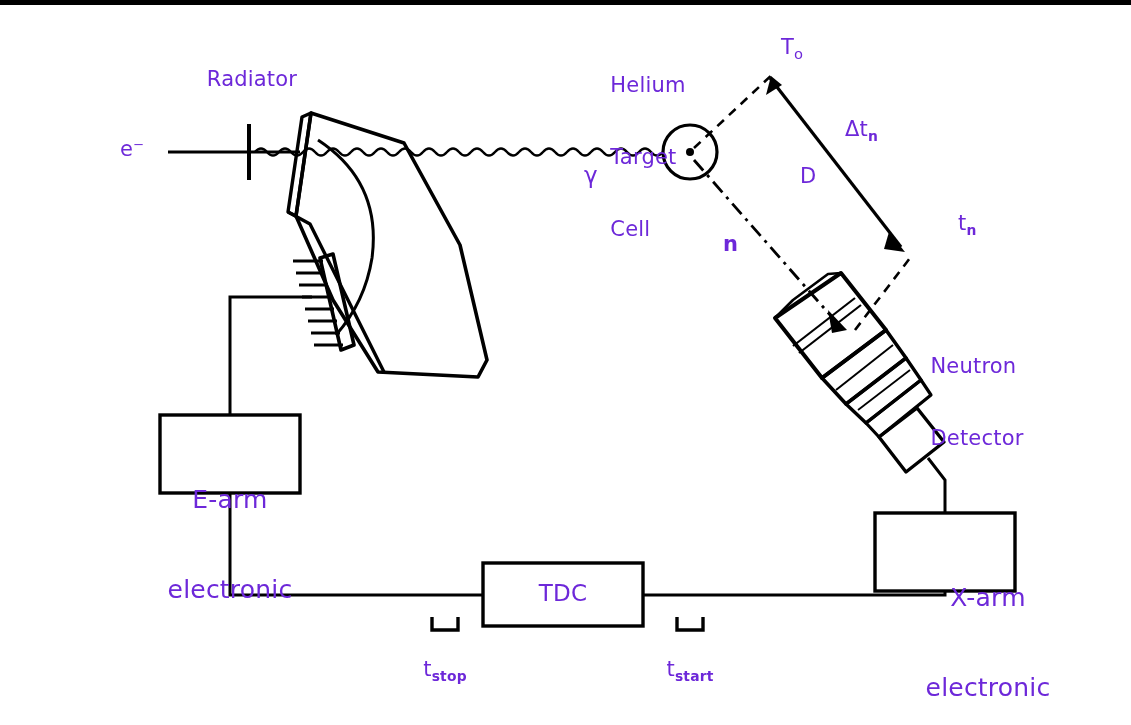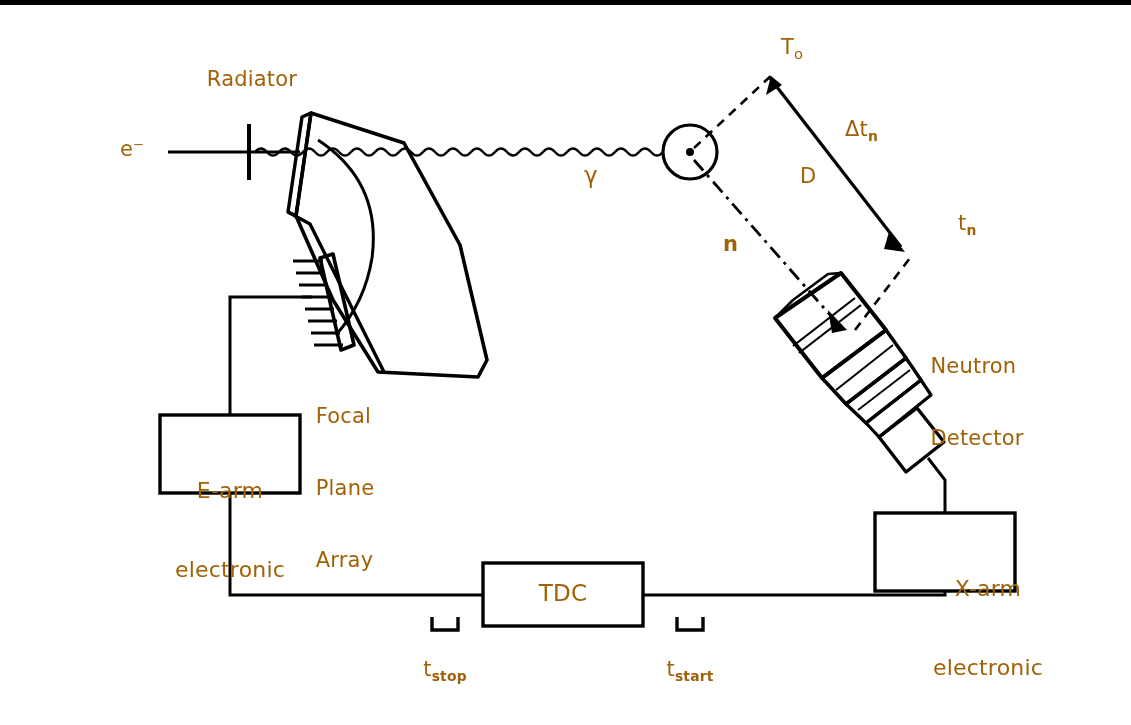--- a/index.html
+++ b/index.html
@@ -27,32 +27,32 @@
   }
   svg#diagram {
     position: absolute;
     left: 0;
     top: 0;
     width: 1131px;
     height: 725px;
   }
   .lbl {
     position: absolute;
-    color: #a16207;
+    color: #6d28d9;
     font-family: "DejaVu Sans", sans-serif;
     font-size: 21px;
     line-height: 1.14;
     white-space: pre;
     letter-spacing: 0.2px;
   }
   .lbl.center { transform: translateX(-50%); }
   .lbl.boxtxt {
     text-align: center;
     transform: translateX(-50%);
-    font-size: 22px;
+    font-size: 25px;
     line-height: 1.2;
   }
   .lbl.big { font-size: 23px; }
   .sub {
     font-size: 0.66em;
     vertical-align: sub;
     font-weight: bold;
   }
   .sub-light {
     font-size: 0.70em;
@@ -198,26 +198,26 @@
 
   </svg>
 
   <div class="lbl" style="left:120px; top:138px;">e⁻</div>
 
   <div class="lbl center" style="left:252px; top:68px;">Radiator</div>
 
   <div class="lbl big" style="left:584px; top:162px;">γ</div>
 
 
-  <div class="lbl center" style="left:345px; top:357px;">
-    <div>Focal</div>
-    <div>Plane</div>
-    <div>Array</div>
-  </div>
-
+
+  <div class="lbl center" style="left:648px; top:26px;">
+    <div>Helium</div>
+    <div>Target</div>
+    <div>Cell</div>
+  </div>
 
   <div class="lbl" style="left:781px; top:36px;"><span>T</span><span class="sub-light">o</span></div>
 
   <div class="lbl" style="left:845px; top:118px;"><span>Δt</span><span class="sub">n</span></div>
 
   <div class="lbl" style="left:800px; top:165px;">D</div>
 
   <div class="lbl bold-n" style="left:723px; top:233px;">n</div>
 
   <div class="lbl" style="left:958px; top:212px;"><span>t</span><span class="sub">n</span></div>

